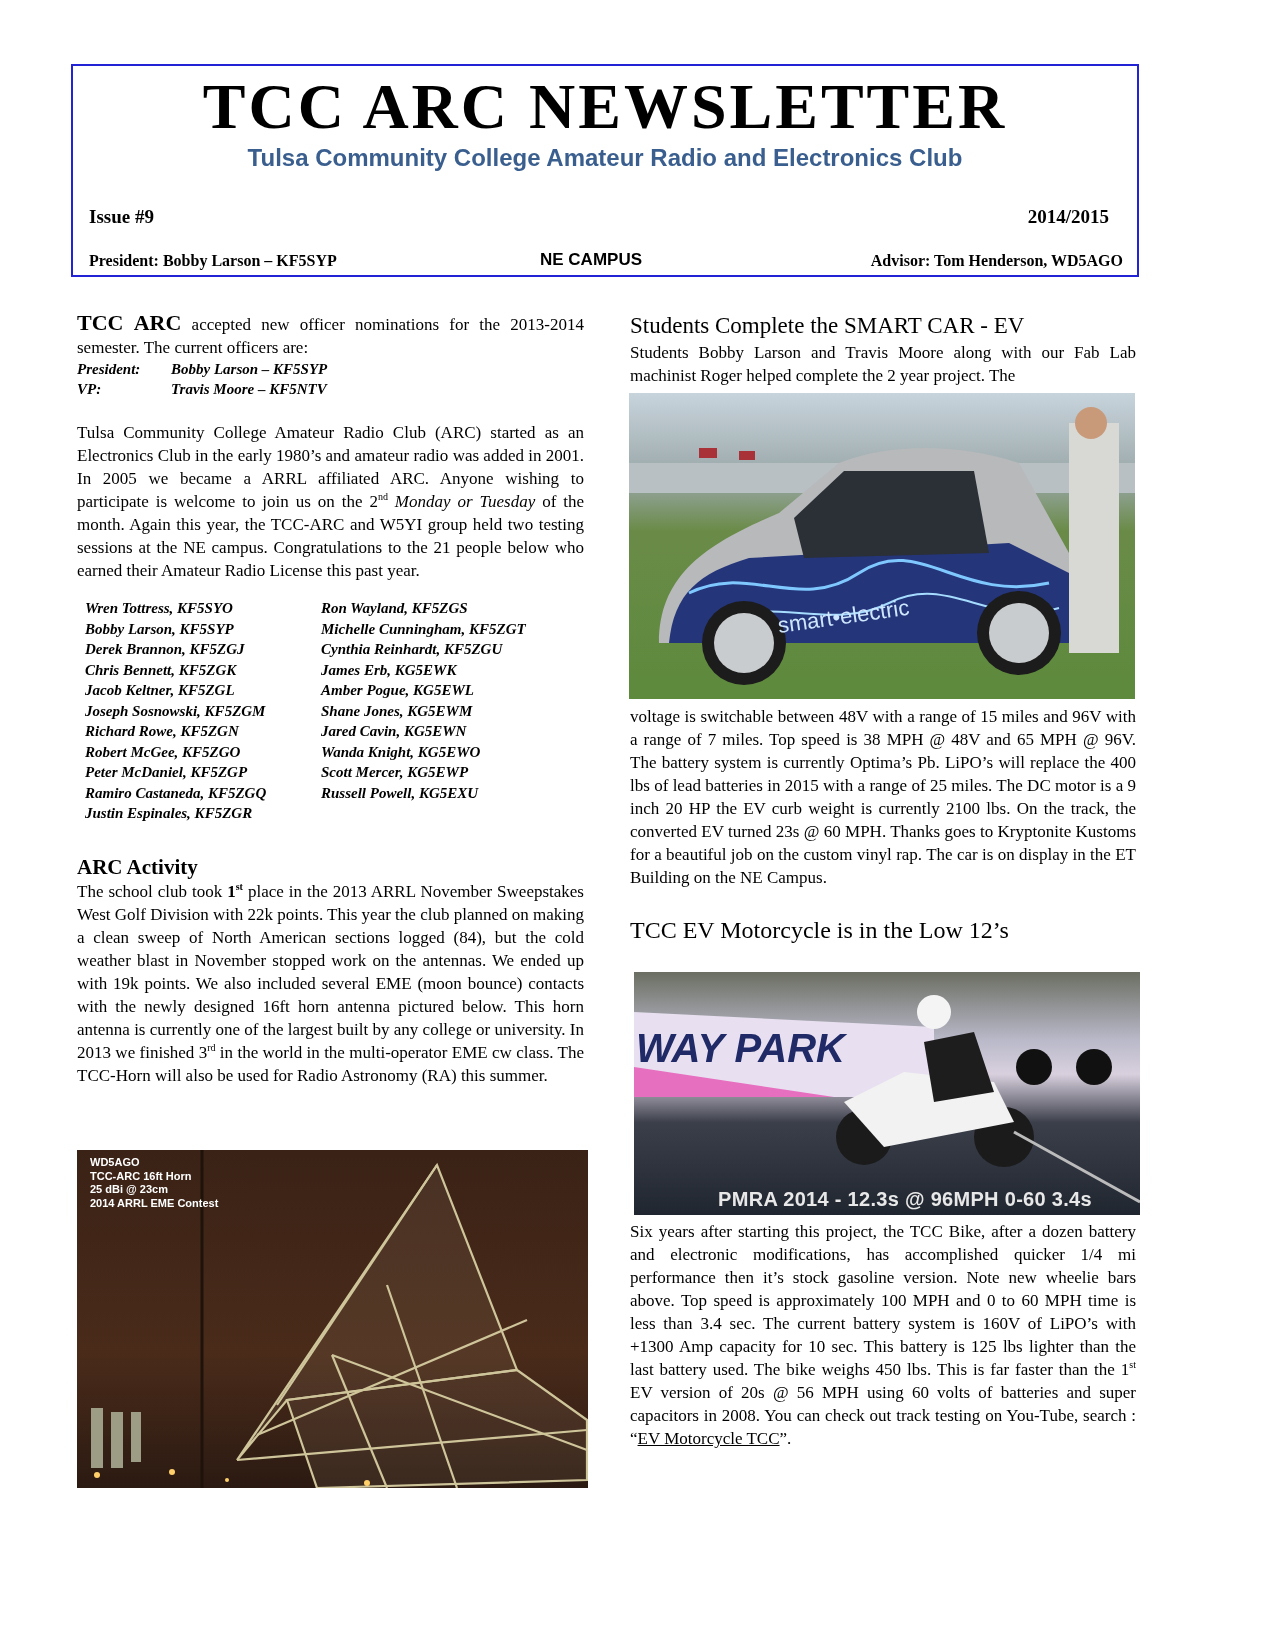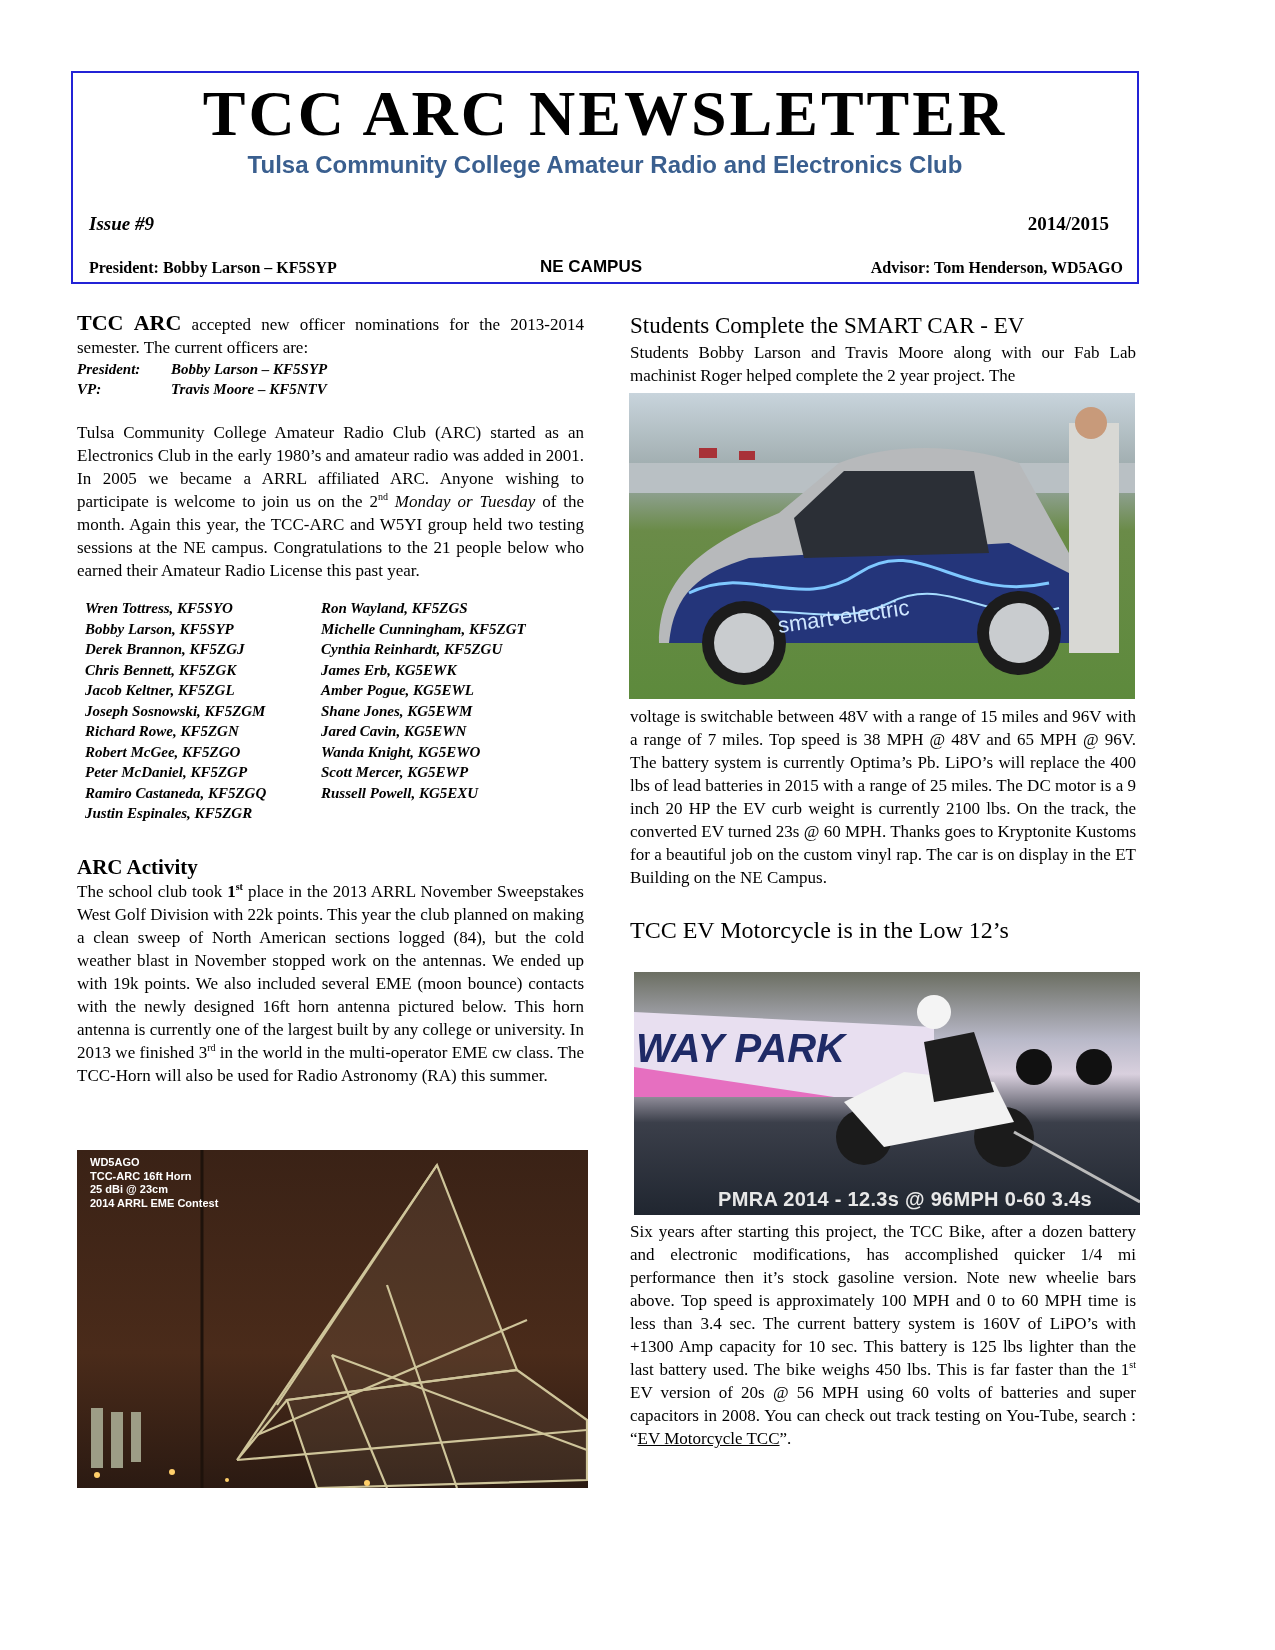--- a/index.html
+++ b/index.html
@@ -1,30 +1,30 @@
 <!DOCTYPE html>
 <html><head>
 <meta charset="utf-8">
 <style>
   html, body { margin: 0; padding: 0; background: #ffffff; }
   body { width: 1275px; height: 1650px; position: relative; overflow: hidden;
          font-family: "Liberation Serif", "DejaVu Serif", serif; color: #000; }
 
   
-  .masthead { position: absolute; left: 71px; top: 71px; width: 1068px; height: 213px;
+  .masthead { position: absolute; left: 71px; top: 64px; width: 1068px; height: 213px;
               border: 2px solid #2323d6; box-sizing: border-box; }
   .mast-title { position: absolute; left: 0; right: 0; top: 6px; text-align: center;
                 font-family: "Liberation Serif", serif; font-weight: bold; font-size: 64px;
                 letter-spacing: 3px; line-height: 70px; transform: scaleY(1.0); }
   .mast-sub { position: absolute; left: 0; right: 0; top: 78px; text-align: center;
               font-family: "Liberation Sans", sans-serif; font-weight: bold; font-size: 24px;
               color: #3a5f8f; line-height: 28px; }
   .mast-dept { position: absolute; left: 0; right: 0; top: 110px; text-align: center;
                font-family: "Liberation Sans", sans-serif; font-size: 24px; line-height: 28px; }
-  .mast-issue { position: absolute; left: 16px; top: 140px; font-weight: bold; font-size: 19px; font-style: italic; }
+  .mast-issue { position: absolute; left: 16px; top: 140px; font-weight: bold; font-size: 19px; }
   .mast-year { position: absolute; right: 28px; top: 140px; font-weight: bold; font-size: 19px; }
   .mast-pres { position: absolute; left: 16px; top: 186px; font-weight: bold; font-size: 16px; }
   .mast-campus { position: absolute; left: 467px; top: 184px; font-family: "Liberation Sans", sans-serif;
                  font-weight: bold; font-size: 17px; }
   .mast-advisor { position: absolute; right: 14px; top: 186px; font-weight: bold; font-size: 16px; }
 
   
   .col { position: absolute; font-size: 17px; line-height: 23px; }
   .col-left { left: 77px; top: 311px; width: 507px; }
   .col-right { left: 630px; top: 311px; width: 506px; }

